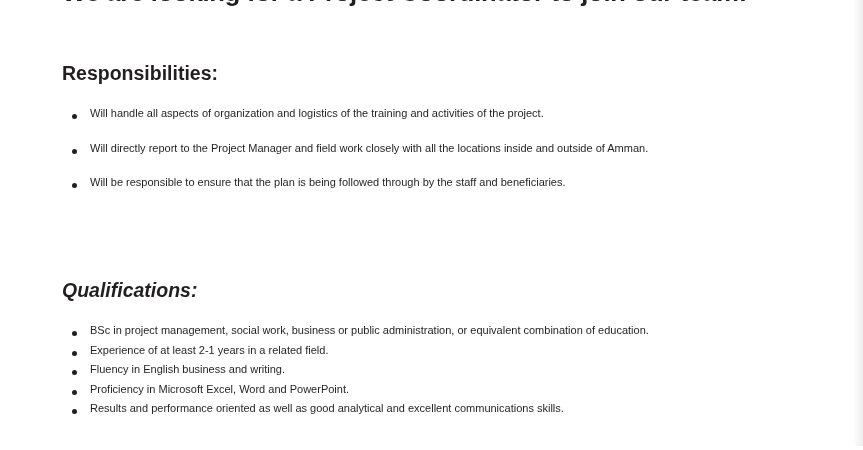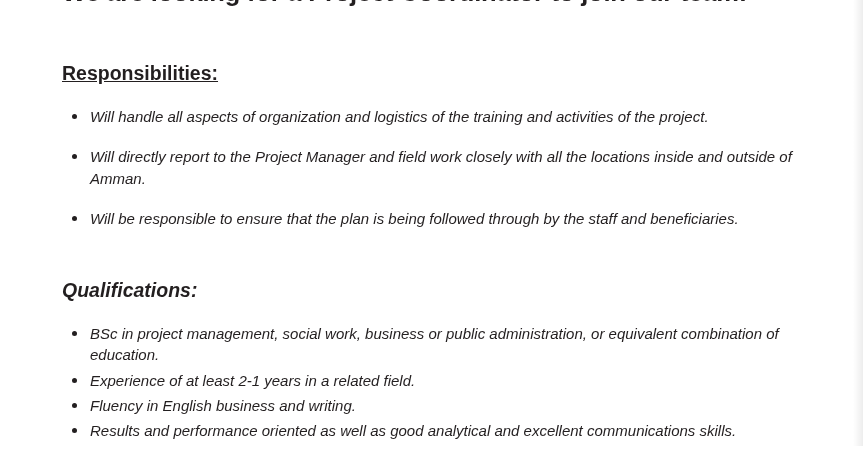--- a/index.html
+++ b/index.html
@@ -34,38 +34,37 @@
     color: #231f20;
     white-space: nowrap;
   }
   .section-heading {
     position: absolute;
     left: 62px;
     font-size: 19.5px;
     font-weight: bold;
     color: #231f20;
   }
-  #responsibilities-heading { top: 62px; text-decoration: underline; }
+  #responsibilities-heading { top: 62px; }
   #qualifications-heading  { top: 279px; font-style: italic; }
 
   ul.bullets {
     position: absolute;
     left: 62px;
     margin: 0;
     padding: 0;
     list-style: none;
     width: 740px;
   }
   ul.bullets li {
     position: relative;
     padding-left: 28px;
-    font-size: 15px;
+    font-size: 11px;
     line-height: 1.42;
     color: #231f20;
-    font-style: italic;
   }
   ul.bullets li::before {
     content: "";
     position: absolute;
     left: 10px;
     top: 8px;
     width: 5px;
     height: 5px;
     border-radius: 50%;
     background: #231f20;
@@ -110,18 +109,19 @@
     <li>Will directly report to the Project Manager and field work closely with all the locations inside and outside of Amman.</li>
     <li>Will be responsible to ensure that the plan is being followed through by the staff and beneficiaries.</li>
   </ul>
 
   <div class="section-heading" id="qualifications-heading">Qualifications:</div>
 
   <ul class="bullets" id="qualifications-list">
     <li>BSc in project management, social work, business or public administration, or equivalent combination of education.</li>
     <li>Experience of at least 2-1 years in a related field.</li>
     <li>Fluency in English business and writing.</li>
+    <li>Proficiency in Microsoft Excel, Word and PowerPoint.</li>
     <li>Results and performance oriented as well as good analytical and excellent communications skills.</li>
   </ul>
 
   <div class="page-edge"></div>
   <div class="scroll-fade-bottom"></div>
 </div>
 
 </body></html>

